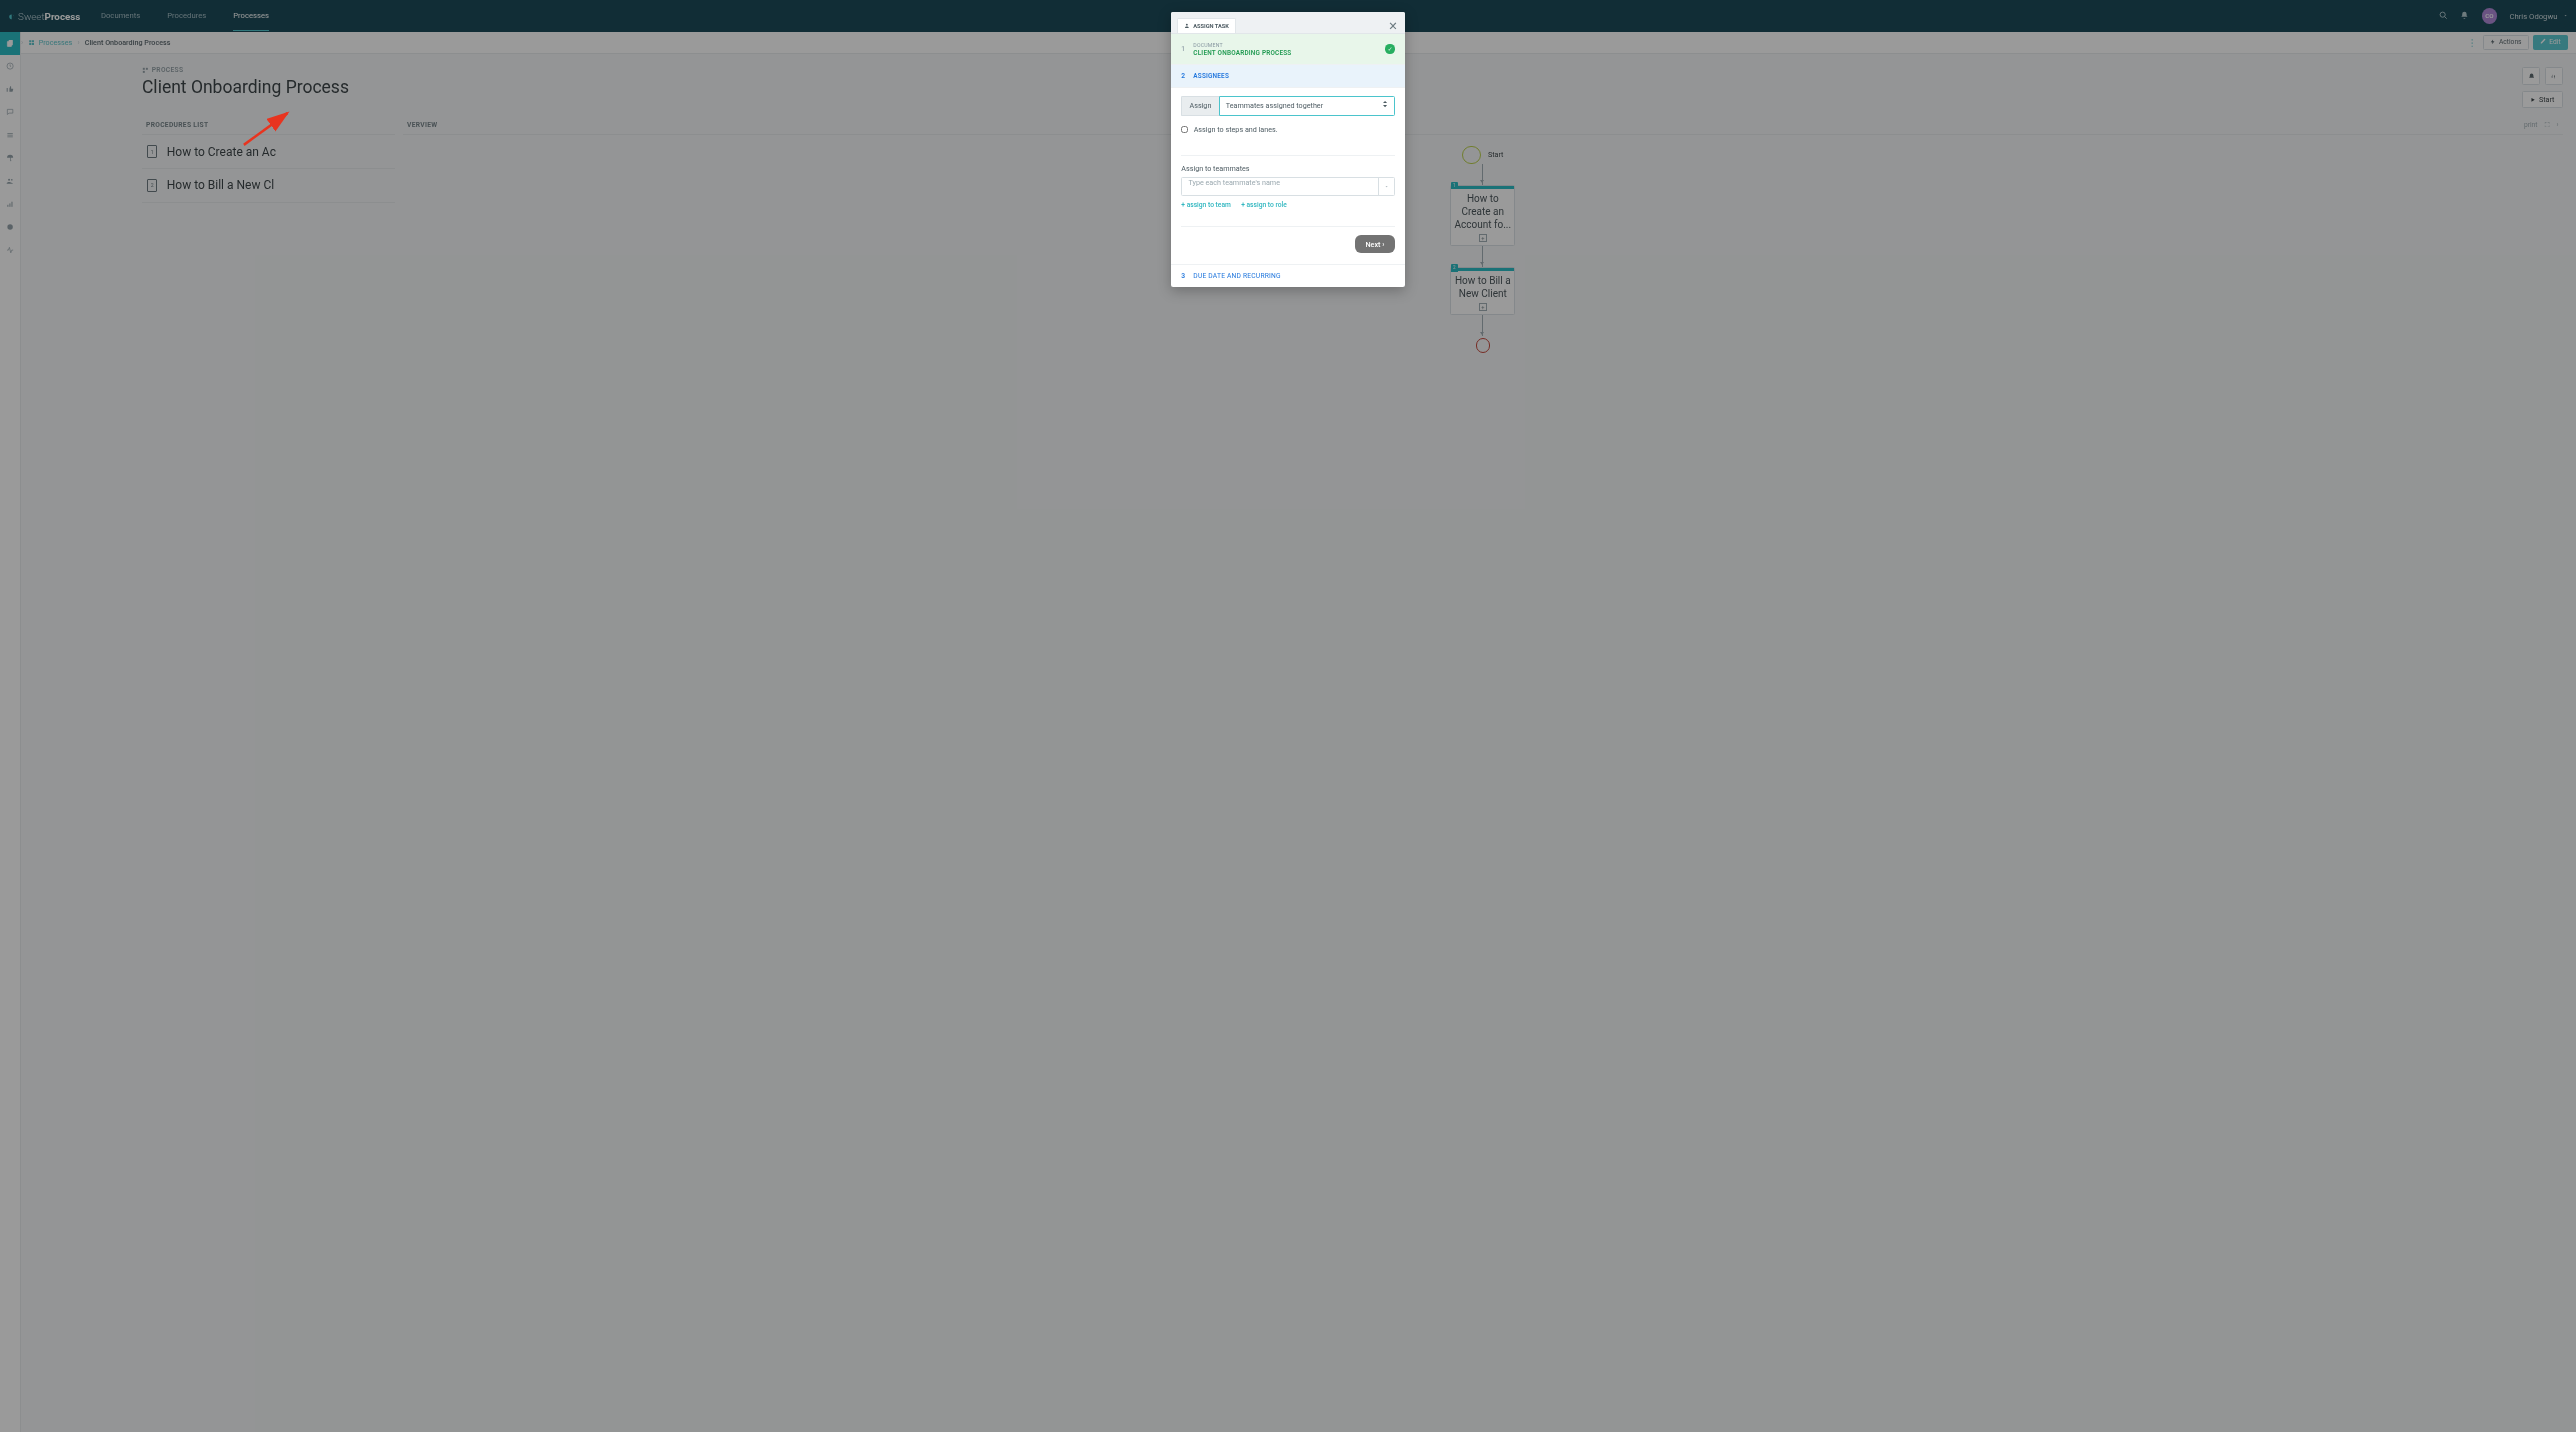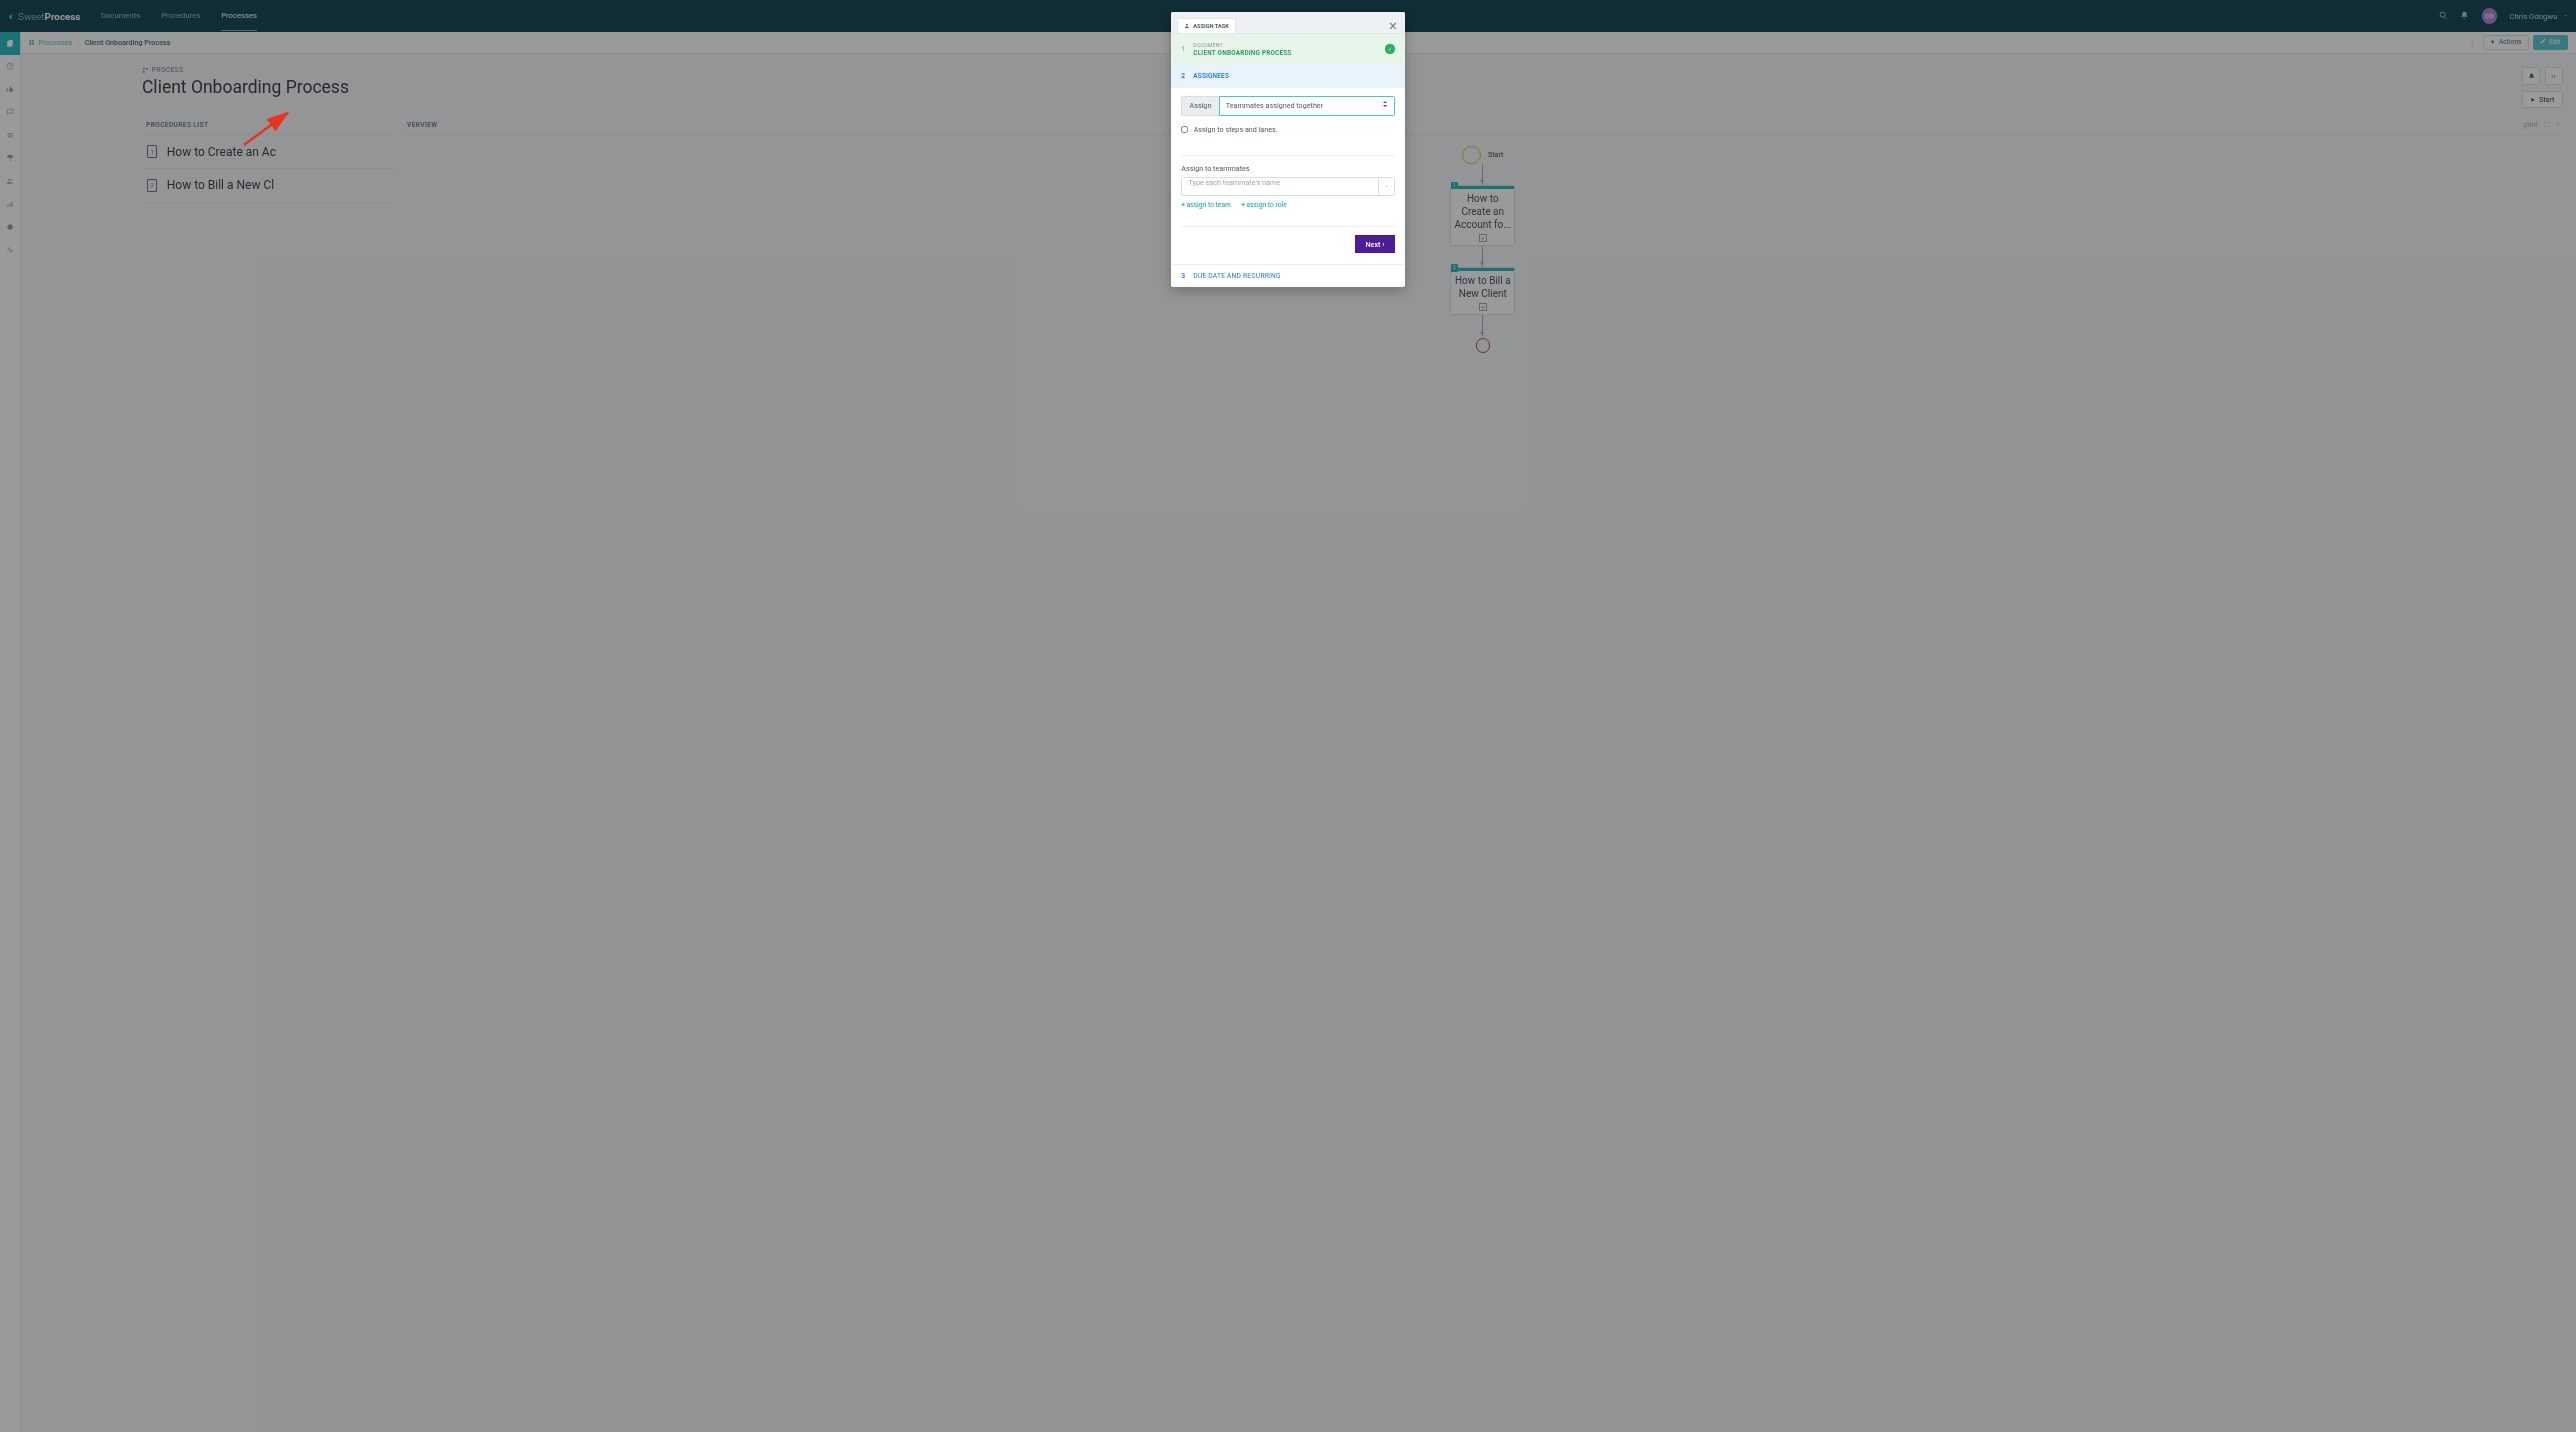--- a/index.html
+++ b/index.html
@@ -5,21 +5,21 @@
 *{box-sizing:border-box;margin:0;padding:0;font-family:-apple-system,BlinkMacSystemFont,"Segoe UI",Roboto,Helvetica,Arial,sans-serif}
 body{background:#f4f6f7;overflow:hidden}
 .app{position:relative;width:100%;height:100vh}
 
 
 .topnav{height:32px;background:#063a4a;display:flex;align-items:center;color:#c8d3d8;padding:0 8.2px}
 .logo{display:flex;align-items:center;gap:3.1px;font-size:9.8px;margin-right:20.6px;color:#fff}
 .logo .thin{font-weight:300;color:#b8cdd4}
 .logo .bold{font-weight:700}
 .logo-ico{color:#40c2c9;font-size:11.3px}
-.nav-items{display:flex;gap:21px;font-size:7.7px}
+.nav-items{display:flex;gap:27px;font-size:7.7px}
 .nav-item{color:#9fb8c0;padding:10.3px 0;border-bottom:1.5px solid transparent;cursor:pointer}
 .nav-item.active{color:#fff;border-bottom:1.5px solid #40c2c9}
 .nav-spacer{flex:1}
 .nav-right{display:flex;align-items:center;gap:12.4px}
 .nav-icon{color:#b0c6cd;font-size:8.8px}
 .avatar{width:15.5px;height:15.5px;border-radius:50%;background:#a87fd4;color:#fff;display:flex;align-items:center;justify-content:center;font-size:6.2px;font-weight:600}
 .username{color:#cdd8dc;font-size:7.7px;display:flex;align-items:center;gap:5.2px}
 
 
 .crumbbar{height:21.6px;background:#fff;border-bottom:0.5px solid #e6eaec;display:flex;align-items:center;padding:0 8.2px;font-size:7.2px;color:#6b7a80}
@@ -88,21 +88,21 @@
 .assign-sel{flex:1;border:1px solid #4bc4cc;border-radius:0 1.5px 1.5px 0;padding:4.1px 6.2px;font-size:7.2px;color:#4d5b62;display:flex;align-items:flex-start;justify-content:space-between}
 .chkrow{display:flex;align-items:center;gap:5.2px;font-size:7.2px;color:#4d5b62;padding-bottom:21px;border-bottom:0.5px solid #eef1f3}
 .chkrow input{width:7.2px;height:7.2px}
 .sub-lbl{font-size:7.2px;color:#4d5b62;margin:8.2px 0 4.1px}
 .combo{border:0.5px solid #d8dfe3;border-radius:1.5px;display:flex;height:18.5px}
 .combo .ph{flex:1;padding:0 6.2px;color:#9aa8af;font-size:7.2px}
 .combo .dd{width:15.5px;border-left:0.5px solid #d8dfe3;height:100%;display:flex;align-items:center;justify-content:center;color:#9aa8af;font-size:5.7px}
 .addlinks{display:flex;gap:10.3px;margin-top:5.2px;padding-bottom:17px;border-bottom:0.5px solid #eef1f3}
 .addlinks a{color:#31b7c0;font-size:6.7px;font-weight:500}
 .m-foot{display:flex;justify-content:flex-end;padding:8.2px 0 2.1px}
-.nextbtn{background:#4c1d95;color:#fff;border:none;padding:4.6px 10.3px;border-radius:0;font-size:7.2px;font-weight:500}
+.nextbtn{background:#737373;color:#fff;border:none;padding:4.6px 10.3px;border-radius:6px;font-size:7.2px;font-weight:500}
 .m-step.future .lg{color:#2277dd;font-weight:400;font-size:6.7px}
 .m-step.future .n{color:#2277dd}
 
 
 .redarrow{position:absolute;z-index:70;top:109px;left:241px;pointer-events:none}
 .redarrow svg{overflow:visible}
 </style>
 </head>
 <body>
 

